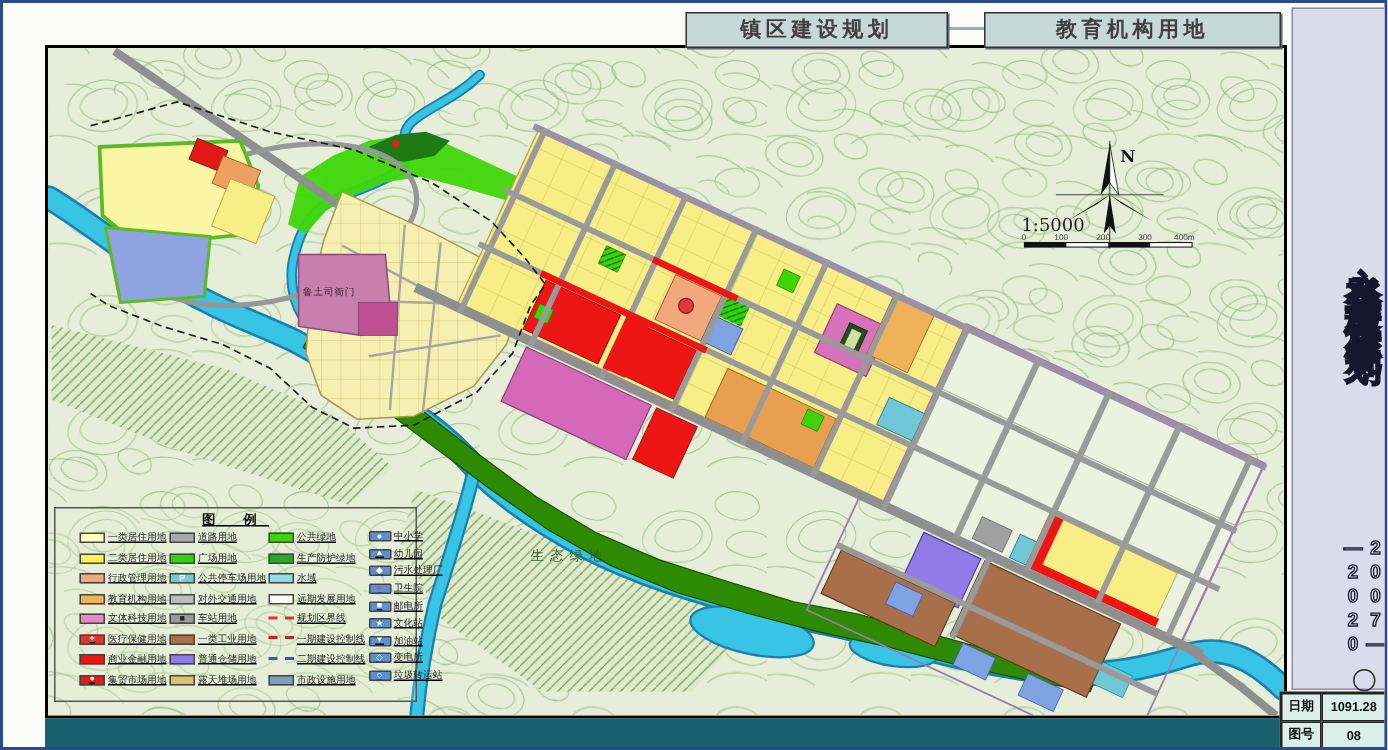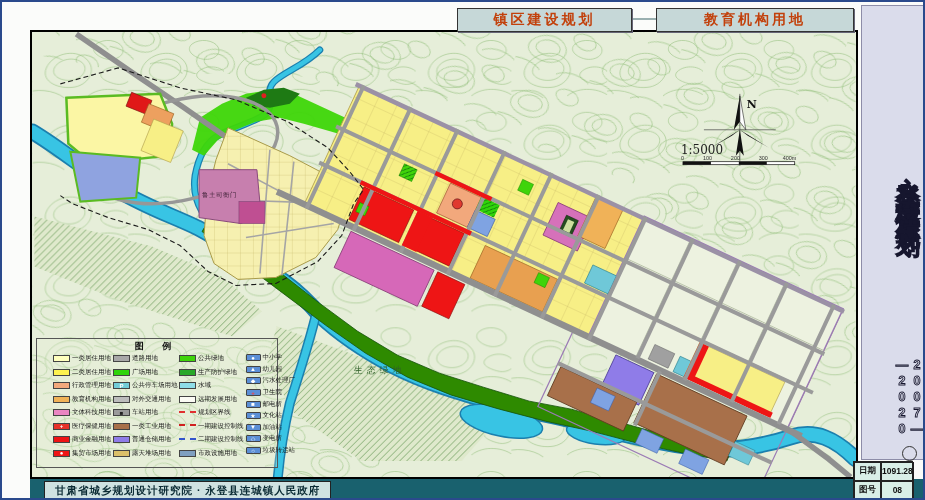--- a/index.html
+++ b/index.html
@@ -2,31 +2,31 @@
 <html><head>
 <meta charset="utf-8">
 <style>
   html,body{margin:0;padding:0;background:#ffffff;}
   .page{position:relative;width:925px;height:500px;box-sizing:border-box;
         background:#fbfcfa;border:2px solid #2a4a8c;overflow:hidden;
         font-family:"Liberation Sans","DejaVu Sans",sans-serif;}
   
   .titlebox{position:absolute;top:6px;height:22px;background:#c6d8d8;border:1px solid #333;
             box-shadow:1px 1px 0 #667;display:flex;align-items:center;justify-content:center;
-            font-weight:bold;font-size:14px;letter-spacing:3px;color:#c2410c;z-index:6;}
+            font-weight:bold;font-size:14px;letter-spacing:3px;color:#404040;z-index:6;}
   .tb1{left:455px;width:173px;}
   .tb2{left:654px;width:196px;}
   .tb-conn{position:absolute;top:16px;left:628px;width:26px;height:2px;background:#9ab0b0;z-index:5;}
   
   .map-frame{position:absolute;left:28px;top:28px;width:828px;height:449px;box-sizing:border-box;
              border:2px solid #000;background:#e6eed9;z-index:1;}
   .map-frame svg{display:block;width:100%;height:100%;}
   
   .legend{position:absolute;left:4px;top:306px;width:242px;height:130px;box-sizing:border-box;
-          border:1px solid #555;padding:1px 16px;z-index:4;background:rgba(230,238,217,0.25);}
+          border:1px solid #555;padding:1px 16px;z-index:4;background:rgba(230,238,217,0.25);text-decoration:underline;}
   .legend-title{text-align:center;font-size:9px;font-weight:bold;letter-spacing:8px;color:#111;height:12px;}
   .legend-cols{display:flex;gap:2px;}
   .lcol{display:flex;flex-direction:column;}
   .lc1{width:62px;}.lc2{width:64px;}.lc3{width:67px;}.lc4{width:42px;}
   .lrow{display:flex;align-items:center;height:13.5px;}
   .lc4 .lrow{height:11.6px;}
   .swatch{width:17px;height:7px;border:0.5px solid #444;box-sizing:border-box;flex:0 0 auto;
           display:flex;align-items:center;justify-content:center;overflow:hidden;}
   .swatch.lineonly{border:none;height:4px;}
   .swatch .sym{font-size:6px;line-height:6px;font-weight:bold;}
@@ -46,21 +46,21 @@
             font-size:12.5px;font-weight:bold;letter-spacing:2px;line-height:15px;
             color:#e9eaf5;-webkit-text-stroke:0.9px #16162e;text-align:center;}
   .sb-stamp{position:absolute;left:40px;top:440px;width:13px;height:13px;border:1.5px solid #333;
             border-radius:50%;}
   
   .bottom-strip{position:absolute;left:28px;top:477px;width:895px;height:21px;background:#19616e;z-index:1;}
   .credit{position:absolute;left:42px;top:479px;height:17px;padding:0 10px;background:#cfe2e1;
           border:1px solid #222;display:flex;align-items:center;font-size:10.5px;font-weight:bold;
           letter-spacing:1px;color:#0a2a33;z-index:3;}
   
-  .info-table{position:absolute;left:851px;top:459px;width:60px;height:39px;box-sizing:border-box;
+  .info-table{position:absolute;left:851px;top:459px;width:72px;height:39px;box-sizing:border-box;
               border:1.5px solid #222;display:grid;grid-template-columns:27px 1fr;grid-template-rows:1fr 1fr;
               background:#d9efe7;z-index:4;}
   .info-cell{border:0.5px solid #222;display:flex;align-items:center;justify-content:center;
              font-size:8.5px;font-weight:bold;color:#111;}
 </style>
 </head>
 <body>
 
 <div class="page">
 
@@ -431,21 +431,20 @@
   </div>
 
   <div class="sidebar">
     <div class="sb-title">永登县连城镇总体规划</div>
     <div class="sb-years">2007—
 —2020</div>
     <div class="sb-stamp"></div>
   </div>
 
   <div class="bottom-strip"></div>
-  <div class="credit">甘肃省城乡规划设计研究院 · 永登县连城镇人民政府</div>
 
   <div class="info-table">
     <div class="info-cell">日期</div>
     <div class="info-cell">1091.28</div>
     <div class="info-cell">图号</div>
     <div class="info-cell">08</div>
   </div>
 
 </div>
 

